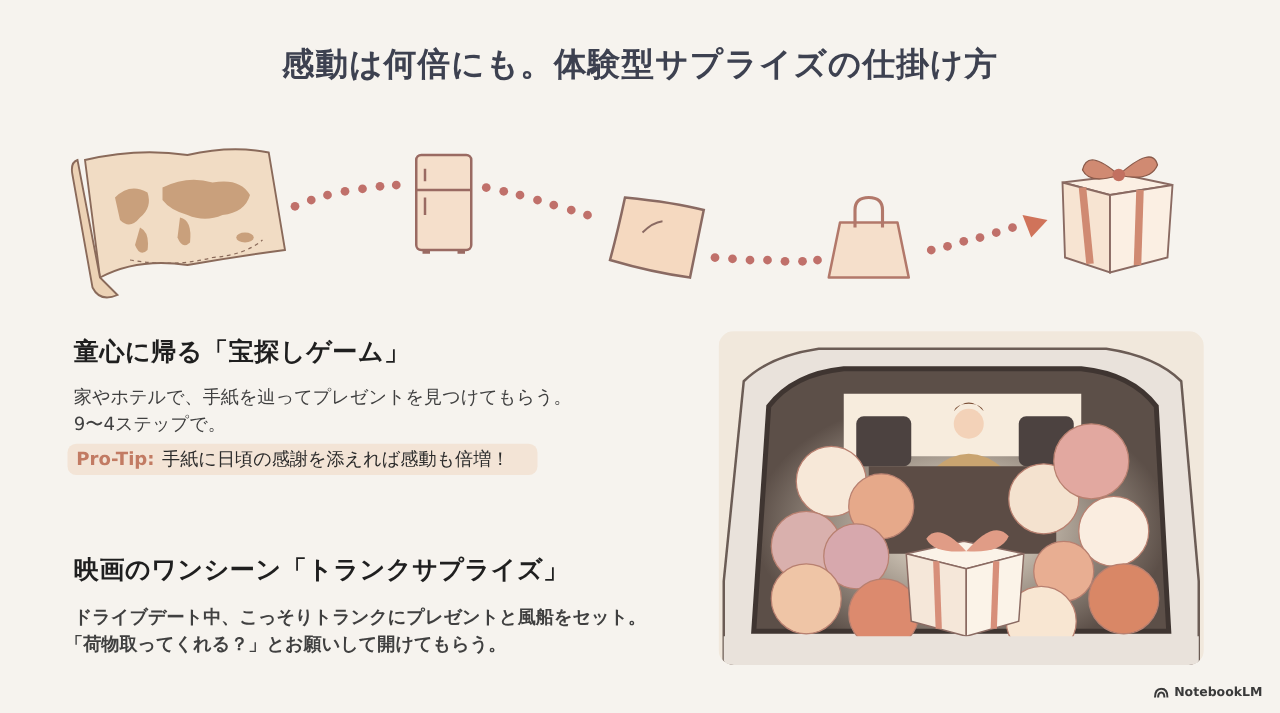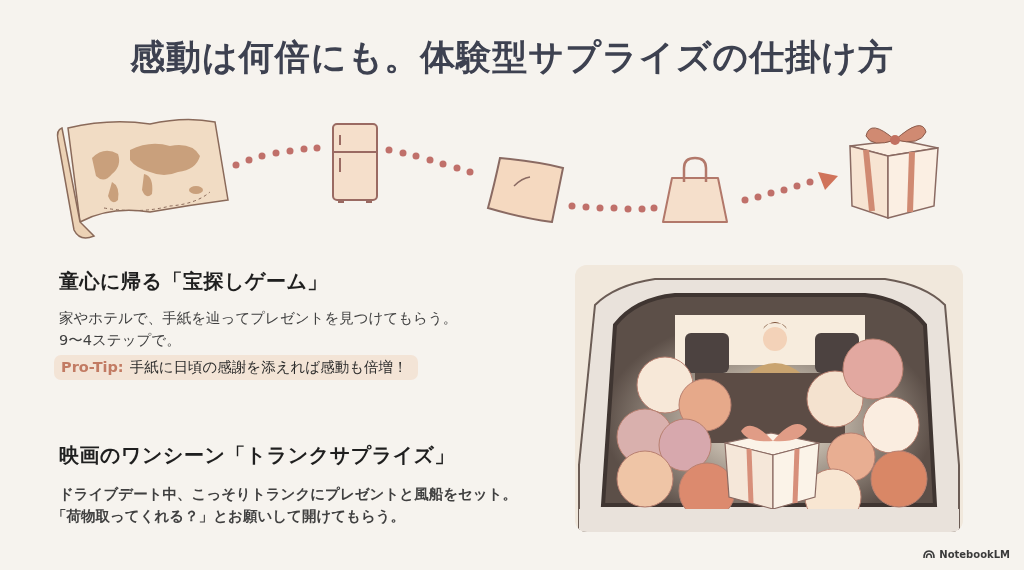--- a/index.html
+++ b/index.html
@@ -5,35 +5,35 @@
     html, body { margin: 0; padding: 0; }
     body {
       width: 1024px; height: 570px; overflow: hidden;
       background: #f6f3ee;
       font-family: "DejaVu Sans", "Liberation Sans", sans-serif;
       position: relative;
       color: #2b2b2b;
     }
     .title {
       position: absolute; left: 0; top: 34px; width: 1024px;
-      text-align: center; font-size: 35px; font-weight: bold;
+      text-align: center; font-size: 26px; font-weight: bold;
       color: #3d4150; letter-spacing: 1px;
     }
     .journey { position: absolute; left: 0; top: 100px; width: 1024px; height: 160px; }
     .journey svg { position: absolute; left: 0; top: 0; }
 
     .section { position: absolute; left: 59px; }
     .sec-heading { font-size: 20px; font-weight: bold; color: #1f1f1f; letter-spacing: 0.5px; }
     .sec-body { font-size: 14.5px; color: #404040; line-height: 22px; margin-top: 12px; }
     .sec-body div { white-space: nowrap; }
 
     .protip {
       display: inline-block; margin-top: 4px; margin-left: -5px;
       background: #f3e4d6; border-radius: 7px;
-      padding: 3px 10px 3px 7px; font-size: 14.5px; white-space: nowrap;
+      padding: 3px 22px 3px 7px; font-size: 14.5px; white-space: nowrap;
     }
     .protip .label { color: #c27b63; font-weight: bold; margin-right: 6px; }
     .protip .text { color: #2b2b2b; }
 
     .photo {
       position: absolute; left: 575px; top: 265px; width: 388px; height: 267px;
       border-radius: 12px; overflow: hidden; background: #f3ece3;
     }
     .footer {
       position: absolute; right: 14px; bottom: 10px; font-size: 10px;

